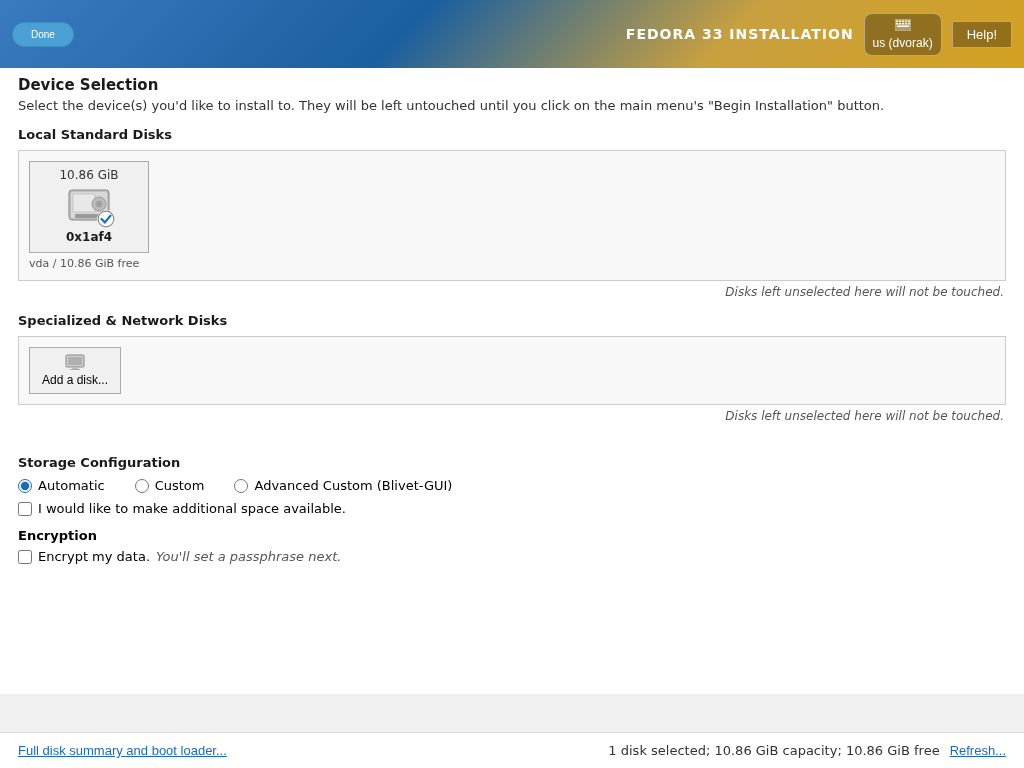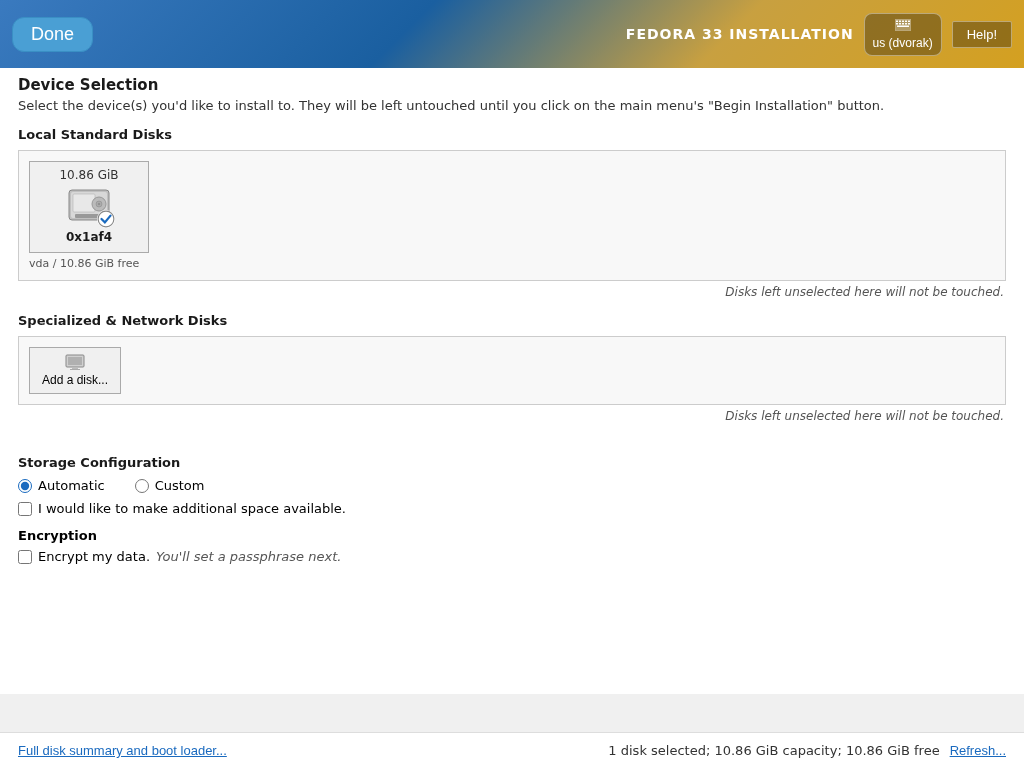--- a/index.html
+++ b/index.html
@@ -32,21 +32,21 @@
       color: white;
       font-size: 18px;
       font-weight: bold;
       letter-spacing: 0.5px;
     }
     .done-button {
       background: #4a9fd4;
       color: white;
       border: 1px solid #3a8fc4;
       padding: 6px 18px;
-      font-size: 18px;
+      font-size: 10px;
       cursor: pointer;
       border-radius: 12px;
       width: fit-content;
     }
 
     .header-right {
       display: flex;
       align-items: center;
       gap: 10px;
     }
@@ -379,20 +379,24 @@
     <div class="section-label">Storage Configuration</div>
     <div class="radio-row">
       <label class="radio-option">
         <input type="radio" name="storage" checked="" style="">
         <span>Automatic</span>
       </label>
       <label class="radio-option">
         <input type="radio" name="storage" style="">
         <span>Custom</span>
       </label>
+      <label class="radio-option">
+        <input type="radio" name="storage" style="">
+        <span>Advanced Custom (Blivet-GUI)</span>
+      </label>
     </div>
     <label class="checkbox-option">
       <input type="checkbox" style="">
       <span>I would like to make additional space available.</span>
     </label>
   </div>
 
   <div class="encryption-section">
     <div class="encryption-title">Encryption</div>
     <div class="encrypt-row">

